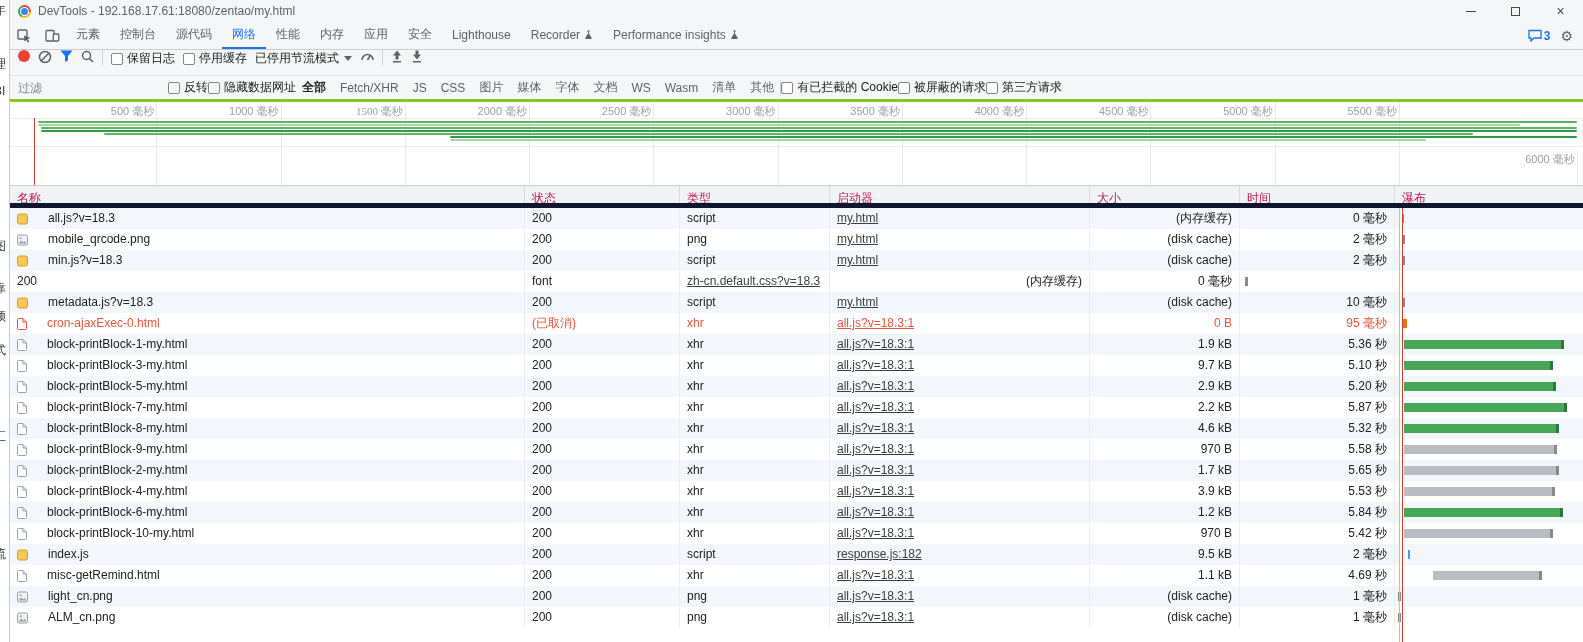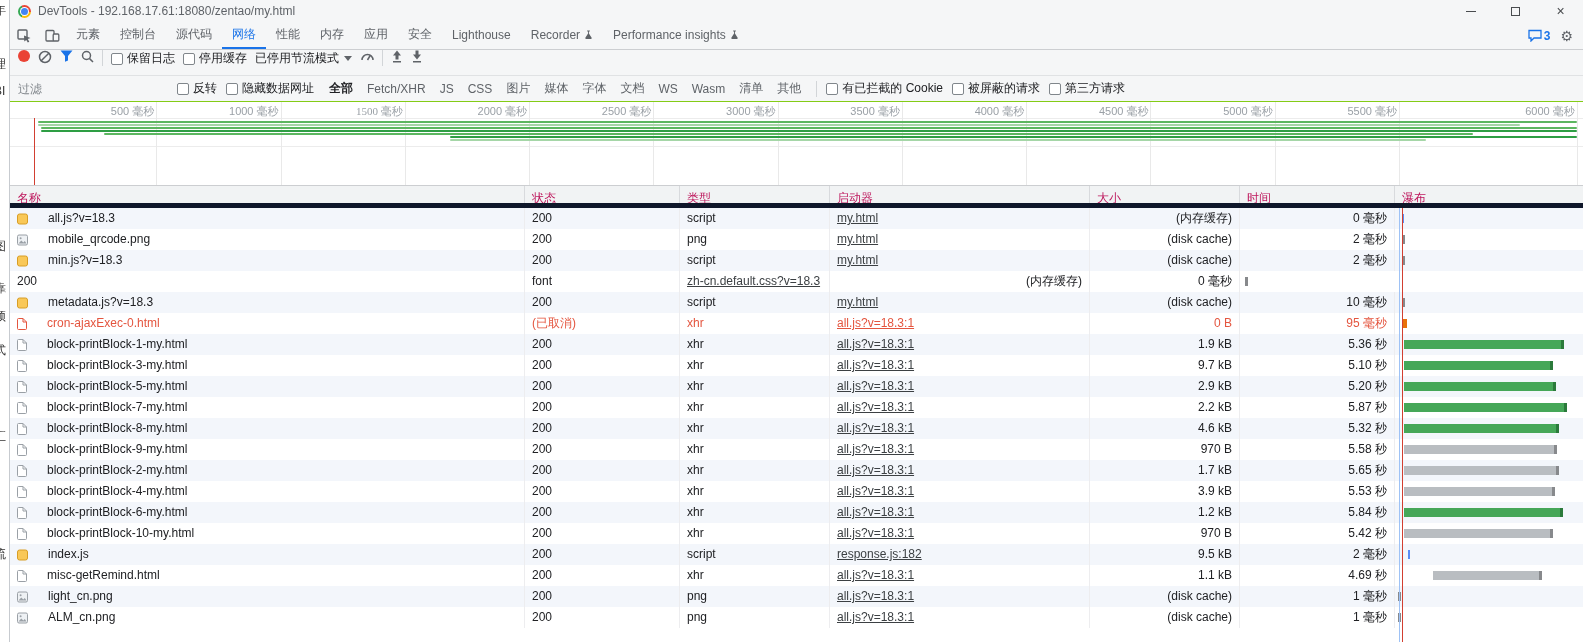--- a/index.html
+++ b/index.html
@@ -39,21 +39,21 @@
 
 .net-toolbar{height:26px;background:#f5f6f7;border-bottom:1px solid #e0e2e4;display:flex;align-items:flex-start;gap:8px;padding:0 8px;flex:none}
 .rec-dot{width:12px;height:12px;border-radius:50%;background:#ea4335;flex:none}
 .sep{width:1px;height:16px;background:#d2d5d8;flex:none}
 .check-item{display:flex;align-items:center;gap:4px;white-space:nowrap;color:#202124}
 .cb{width:12px;height:12px;border:1px solid #80868b;border-radius:2px;background:#fff;flex:none}
 .throttle{display:flex;align-items:center;gap:5px;white-space:nowrap}
 .caret{width:0;height:0;border-left:4px solid transparent;border-right:4px solid transparent;border-top:5px solid #5f6368}
 
 
-.filter-row{height:26px;background:#f5f6f7;border-bottom:1px solid #84cc16;display:flex;align-items:center;gap:9px;padding:0 8px;flex:none}
+.filter-row{height:26px;background:#f5f6f7;border-bottom:3px solid #84cc16;display:flex;align-items:center;padding:0 8px;flex:none}
 .filter-input{width:150px;border:none;outline:none;background:transparent;font-size:12px;font-family:inherit;color:#202124}
 .filter-input::placeholder{color:#80868b}
 .type-pills{display:flex;align-items:center;gap:2px}
 .pill{padding:1px 6px;color:#5f6368;white-space:nowrap;border-radius:8px}
 .pill.selected{color:#202124;font-weight:bold}
 
 
 .overview{position:relative;height:84px;border-bottom:1px solid #ccced1;background:#fff;overflow:hidden;flex:none}
 .ov-hline{position:absolute;left:0;right:0;height:0;border-top:1px solid #ececec}
 .tick{position:absolute;top:0;bottom:0;width:0;border-left:1px solid #e9e9e9}
@@ -312,21 +312,21 @@
         </div>
         <div class="tick" style="left: 72.5%;">
           <span>4500 毫秒</span>
         </div>
         <div class="tick" style="left: 80.4%;">
           <span>5000 毫秒</span>
         </div>
         <div class="tick" style="left: 88.3%;">
           <span>5500 毫秒</span>
         </div>
-        <div class="tick" style="left: 99.6%;">
+        <div class="tick" style="left: 99.6%; margin-top: 48px;">
           <span>6000 毫秒</span>
         </div>
         <div class="stripe mid" style="top: 19px; left: 1.8%; width: 97.8%;"></div>
         <div class="stripe light" style="top: 22px; left: 1.8%; width: 94.2%;"></div>
         <div class="stripe mid" style="top: 25px; left: 2%; width: 97.6%;"></div>
         <div class="stripe dark" style="top: 28px; left: 2%; width: 97.6%;"></div>
         <div class="stripe mid" style="top: 31px; left: 6%; width: 87%;"></div>
         <div class="stripe dark" style="top: 34px; left: 28%; width: 71.6%;"></div>
         <div class="stripe light" style="top: 37px; left: 28%; width: 62%;"></div>
       </div>

